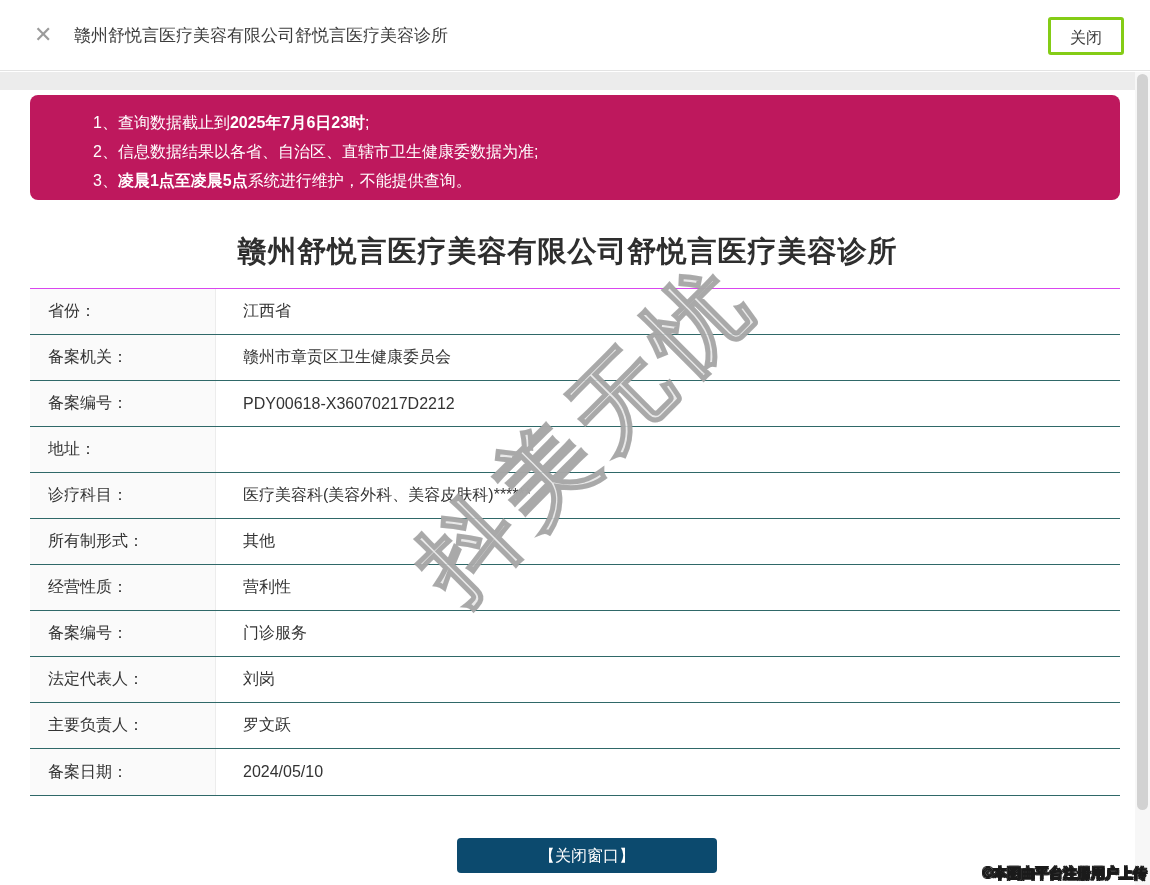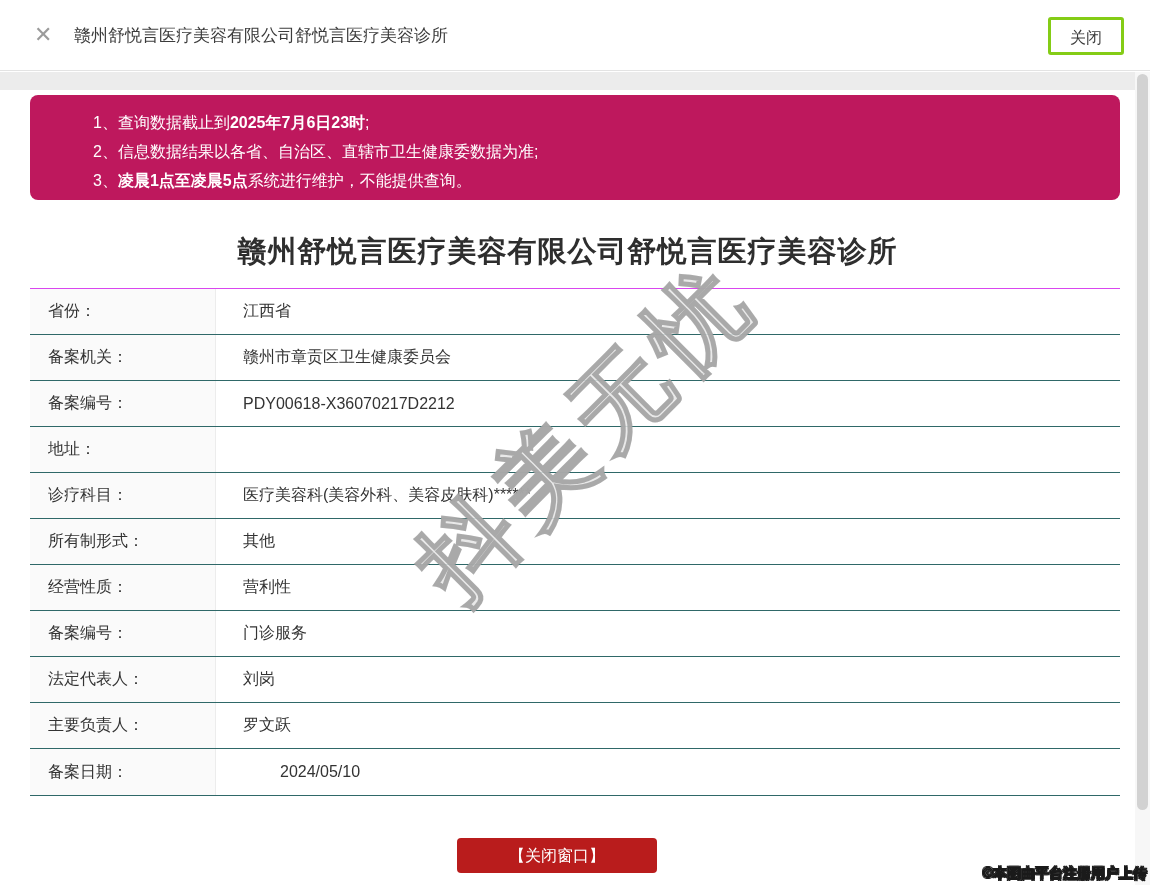--- a/index.html
+++ b/index.html
@@ -117,21 +117,21 @@
     width: 1090px;
     border-top: 1px solid #d946ef;
     border-bottom: 1px solid #2f6868;
   }
   .info-row {
     display: flex;
     height: 46px;
     border-bottom: 1px solid #2f6868;
     background: #ffffff;
   }
-  .info-row:last-child { border-bottom: none; gap: 37px; }
+  .info-row:last-child { border-bottom: none; }
   .cell-label {
     width: 186px;
     background: #fafafa;
     border-right: 1px solid #ececec;
     display: flex;
     align-items: center;
     padding-left: 18px;
     font-size: 16px;
     color: #333333;
     flex-shrink: 0;
@@ -142,22 +142,22 @@
     align-items: center;
     padding-left: 27px;
     font-size: 16px;
     color: #333333;
   }
 
   
   .footer-btn {
     position: absolute;
     top: 748px; left: 457px;
-    width: 200px; height: 35px;
-    background: #b91c1c;
+    width: 260px; height: 35px;
+    background: #0c4a6e;
     border: none;
     border-radius: 4px;
     color: #ffffff;
     font-size: 16px;
     text-align: center;
     line-height: 35px;
     cursor: pointer;
     font-family: "Liberation Sans", "DejaVu Sans", sans-serif;
   }
 

